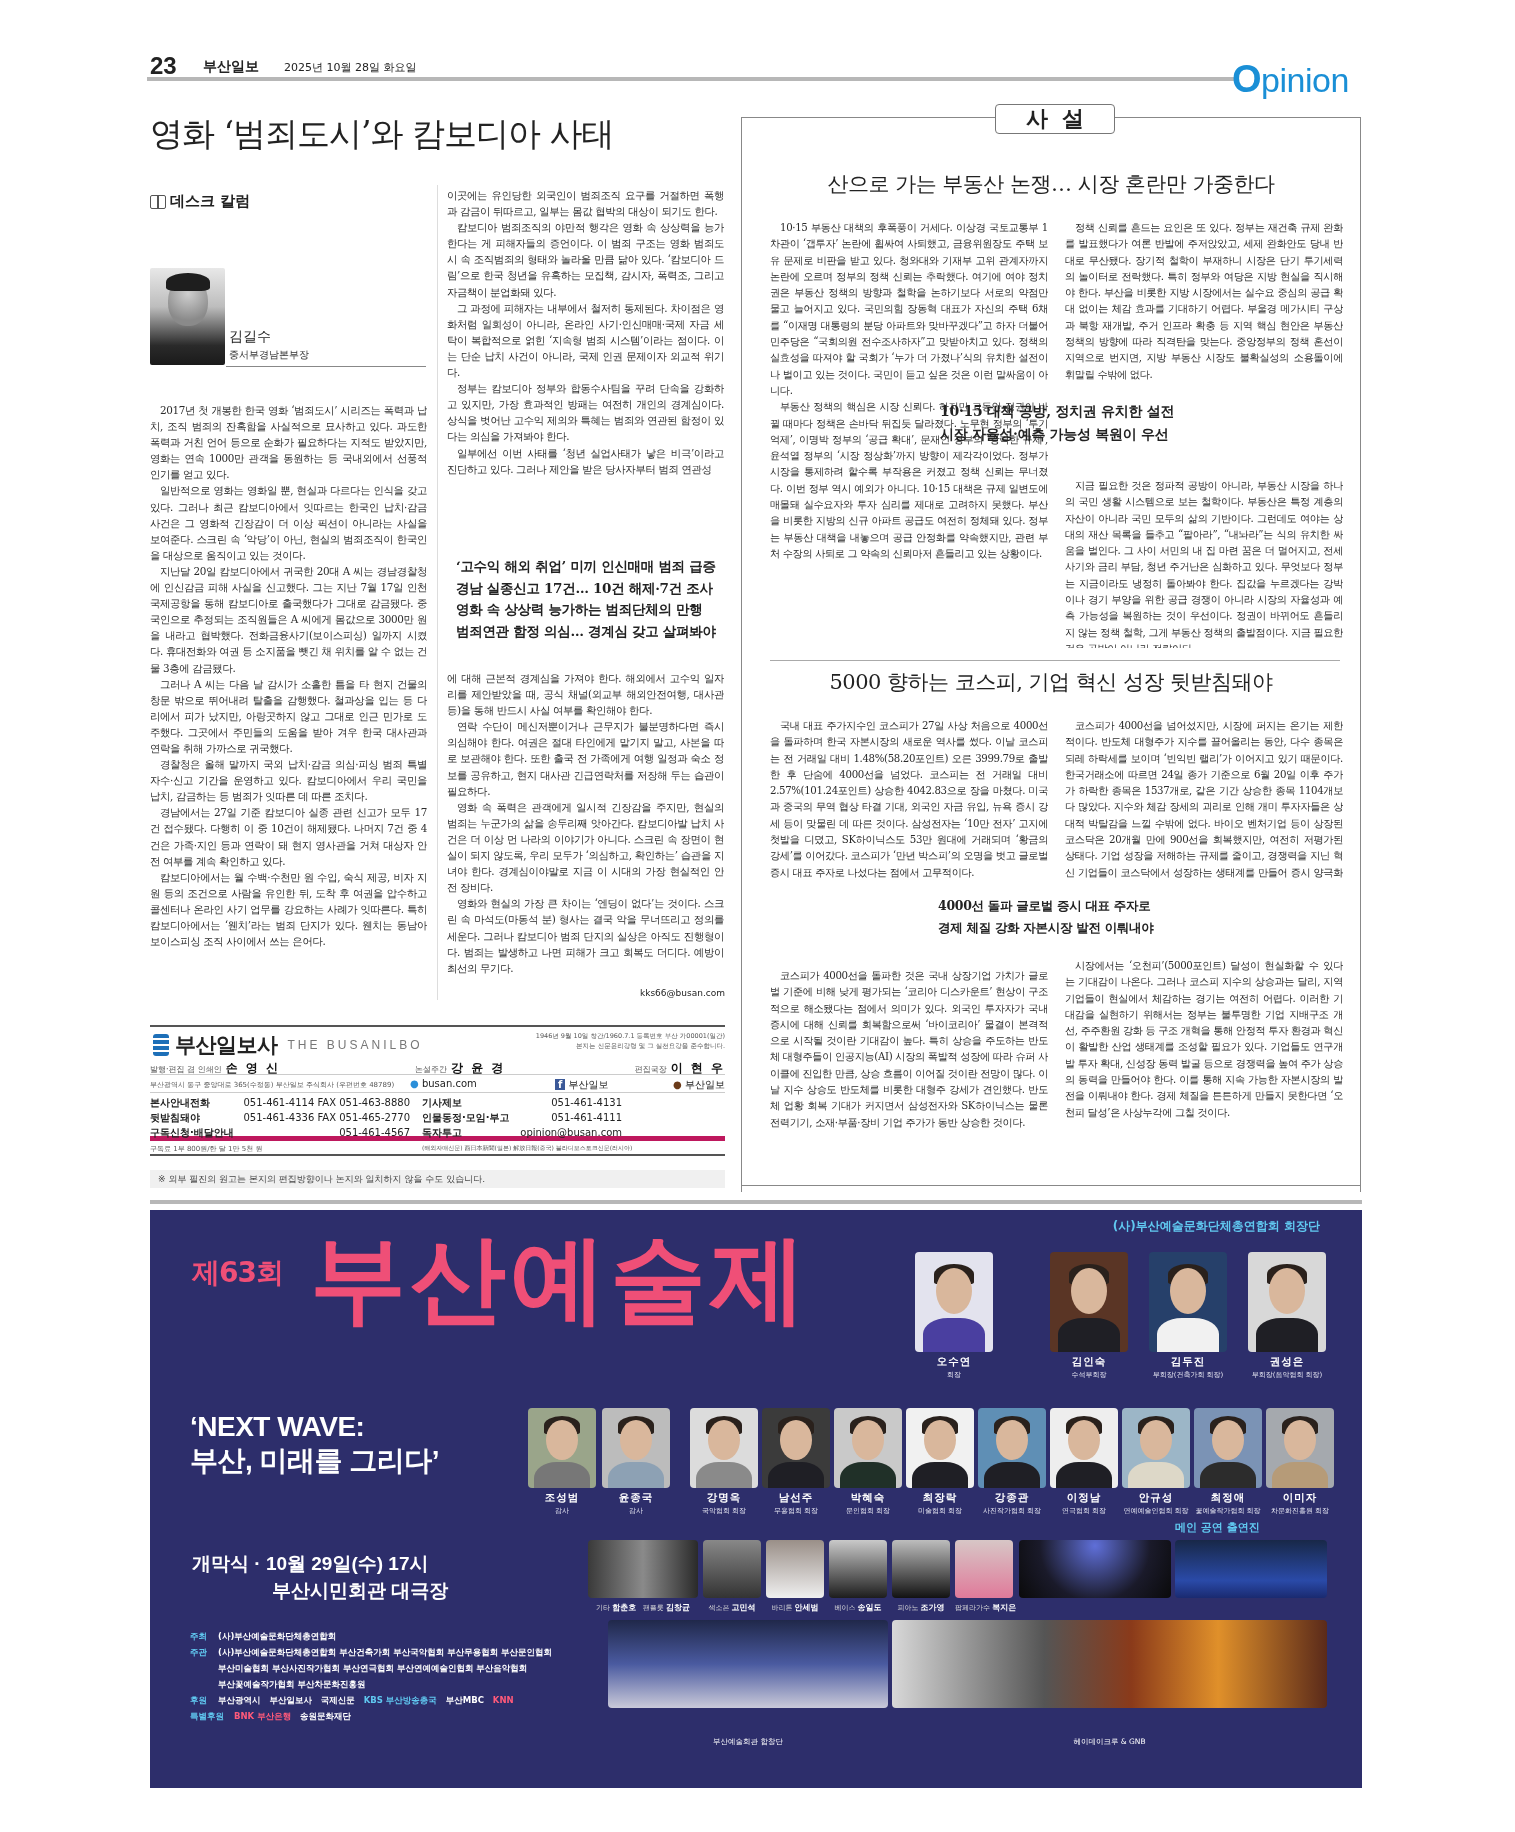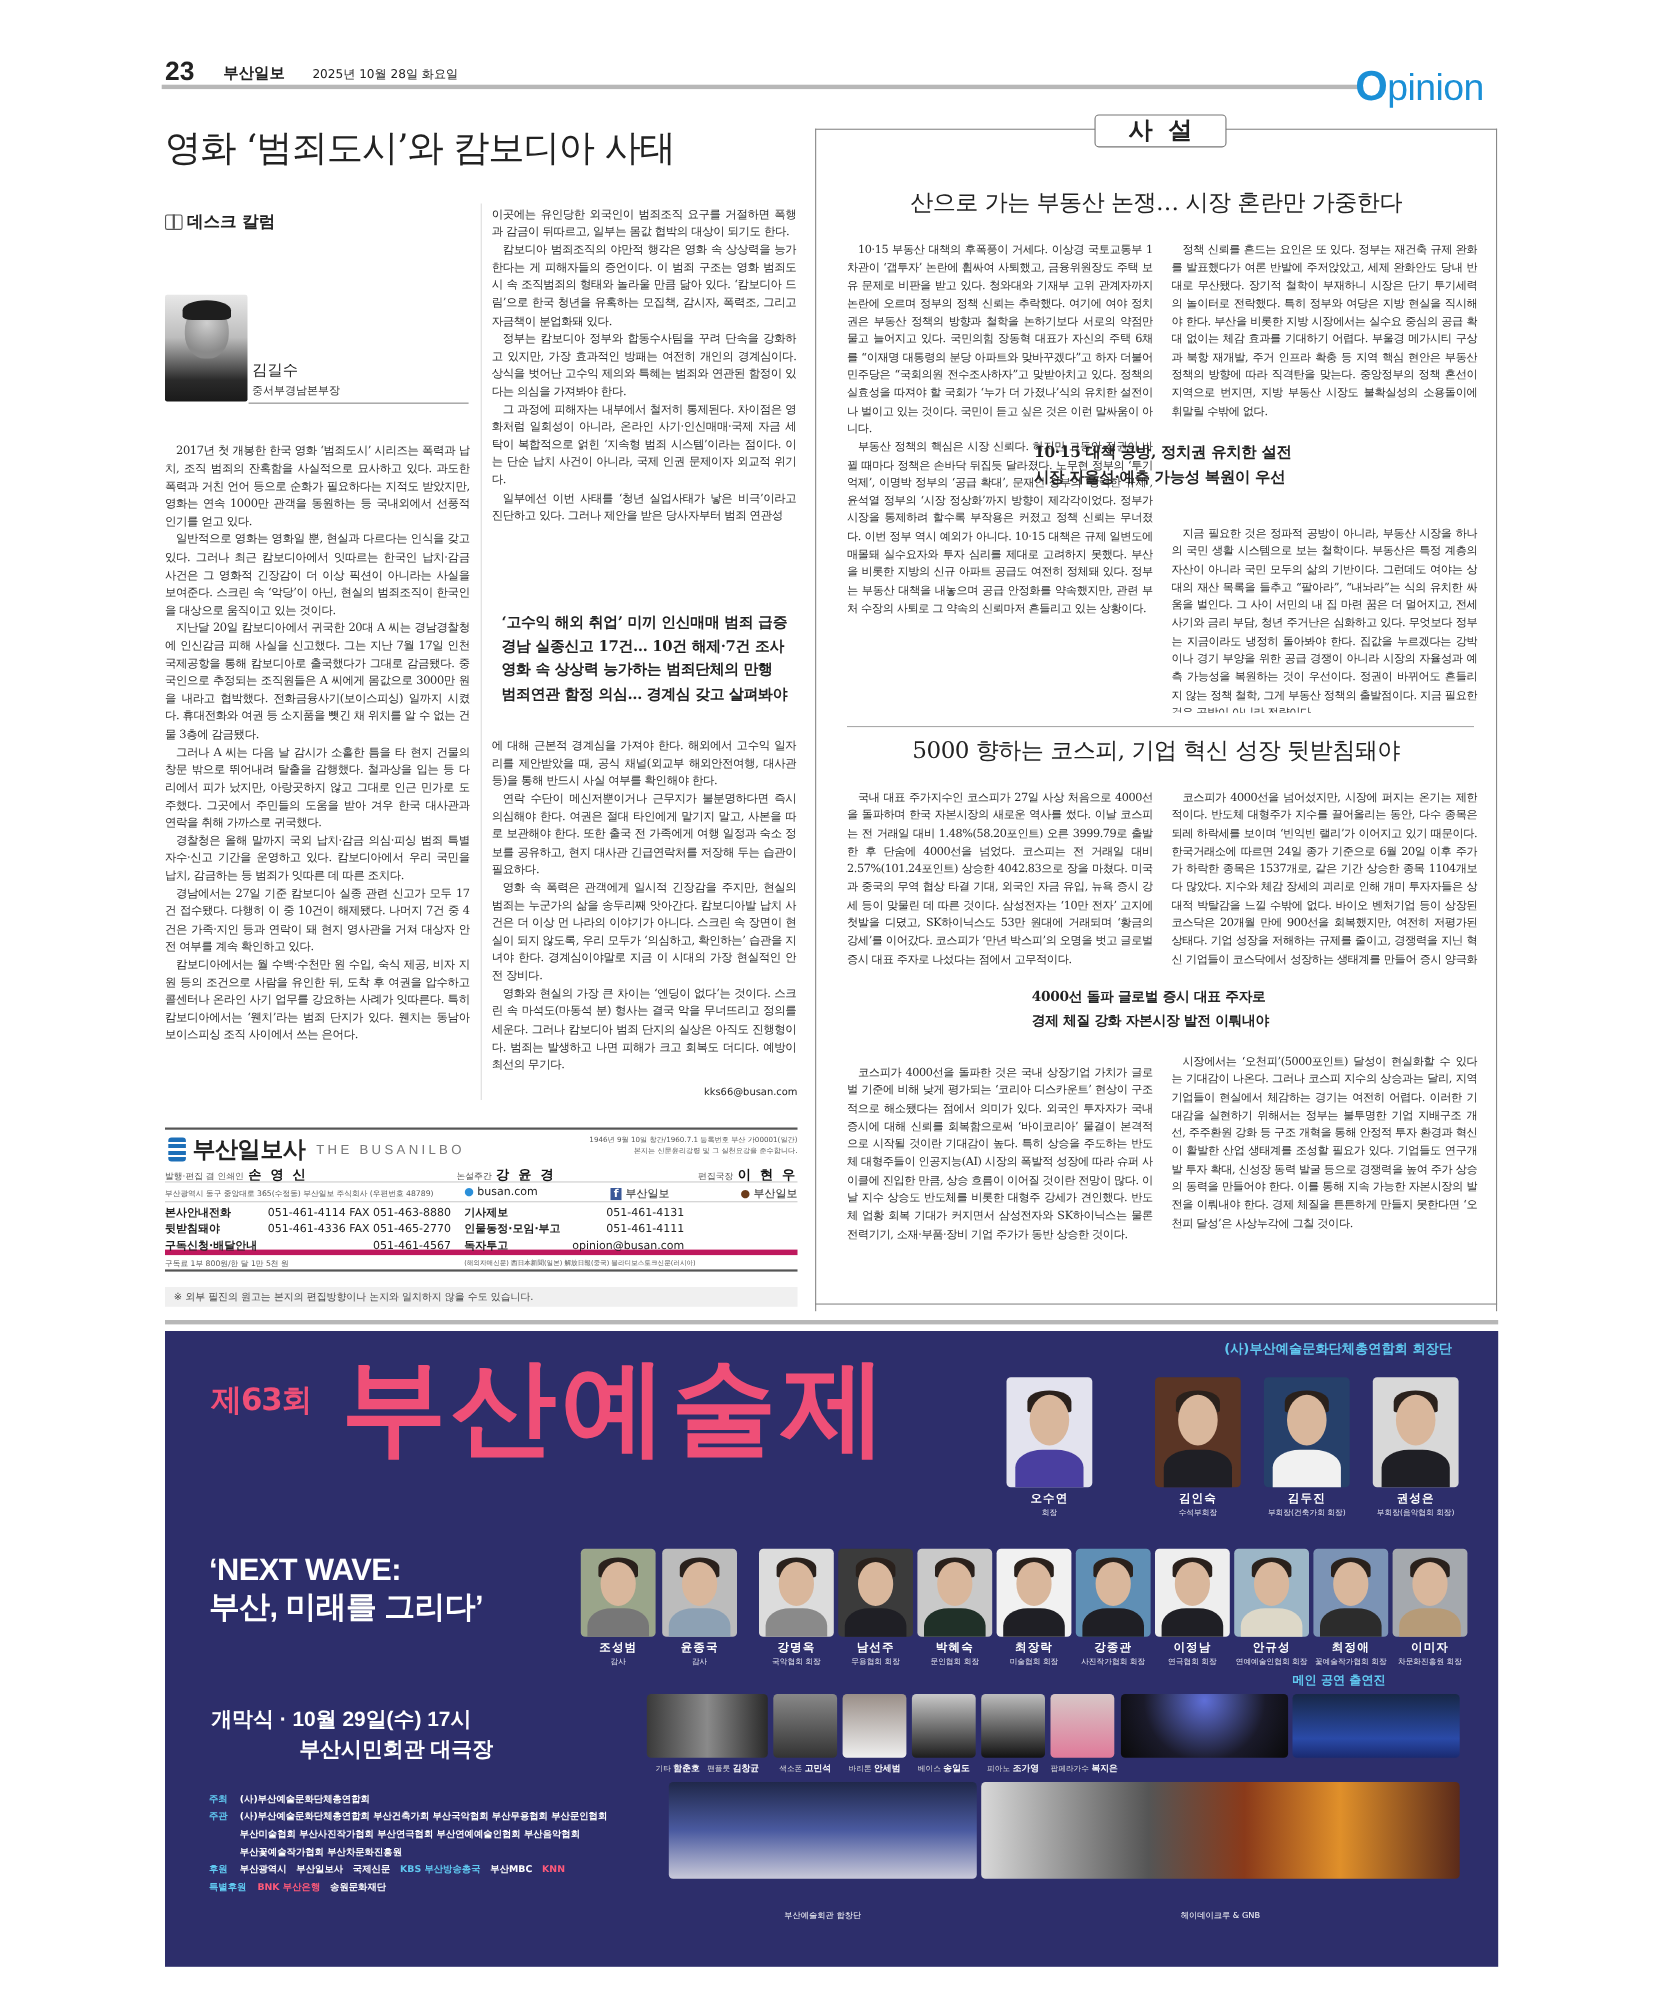--- a/index.html
+++ b/index.html
@@ -131,22 +131,22 @@
     <p>일반적으로 영화는 영화일 뿐, 현실과 다르다는 인식을 갖고 있다. 그러나 최근 캄보디아에서 잇따르는 한국인 납치·감금 사건은 그 영화적 긴장감이 더 이상 픽션이 아니라는 사실을 보여준다. 스크린 속 ‘악당’이 아닌, 현실의 범죄조직이 한국인을 대상으로 움직이고 있는 것이다.</p>
     <p>지난달 20일 캄보디아에서 귀국한 20대 A 씨는 경남경찰청에 인신감금 피해 사실을 신고했다. 그는 지난 7월 17일 인천국제공항을 통해 캄보디아로 출국했다가 그대로 감금됐다. 중국인으로 추정되는 조직원들은 A 씨에게 몸값으로 3000만 원을 내라고 협박했다. 전화금융사기(보이스피싱) 일까지 시켰다. 휴대전화와 여권 등 소지품을 뺏긴 채 위치를 알 수 없는 건물 3층에 감금됐다.</p>
     <p>그러나 A 씨는 다음 날 감시가 소홀한 틈을 타 현지 건물의 창문 밖으로 뛰어내려 탈출을 감행했다. 철과상을 입는 등 다리에서 피가 났지만, 아랑곳하지 않고 그대로 인근 민가로 도주했다. 그곳에서 주민들의 도움을 받아 겨우 한국 대사관과 연락을 취해 가까스로 귀국했다.</p>
     <p>경찰청은 올해 말까지 국외 납치·감금 의심·피싱 범죄 특별자수·신고 기간을 운영하고 있다. 캄보디아에서 우리 국민을 납치, 감금하는 등 범죄가 잇따른 데 따른 조치다.</p>
     <p>경남에서는 27일 기준 캄보디아 실종 관련 신고가 모두 17건 접수됐다. 다행히 이 중 10건이 해제됐다. 나머지 7건 중 4건은 가족·지인 등과 연락이 돼 현지 영사관을 거쳐 대상자 안전 여부를 계속 확인하고 있다.</p>
     <p>캄보디아에서는 월 수백·수천만 원 수입, 숙식 제공, 비자 지원 등의 조건으로 사람을 유인한 뒤, 도착 후 여권을 압수하고 콜센터나 온라인 사기 업무를 강요하는 사례가 잇따른다. 특히 캄보디아에서는 ‘웬치’라는 범죄 단지가 있다. 웬치는 동남아 보이스피싱 조직 사이에서 쓰는 은어다.</p>
 </div>
 <div class="abs body-text" id="col2">
   <p style="text-indent:0">이곳에는 유인당한 외국인이 범죄조직 요구를 거절하면 폭행과 감금이 뒤따르고, 일부는 몸값 협박의 대상이 되기도 한다.</p>
     <p>캄보디아 범죄조직의 야만적 행각은 영화 속 상상력을 능가한다는 게 피해자들의 증언이다. 이 범죄 구조는 영화 범죄도시 속 조직범죄의 형태와 놀라울 만큼 닮아 있다. ‘캄보디아 드림’으로 한국 청년을 유혹하는 모집책, 감시자, 폭력조, 그리고 자금책이 분업화돼 있다.</p>
+    <p>그 과정에 피해자는 내부에서 철저히 통제된다. 차이점은 영화처럼 일회성이 아니라, 온라인 사기·인신매매·국제 자금 세탁이 복합적으로 얽힌 ‘지속형 범죄 시스템’이라는 점이다. 이는 단순 납치 사건이 아니라, 국제 인권 문제이자 외교적 위기다.</p>
     <p>정부는 캄보디아 정부와 합동수사팀을 꾸려 단속을 강화하고 있지만, 가장 효과적인 방패는 여전히 개인의 경계심이다. 상식을 벗어난 고수익 제의와 특혜는 범죄와 연관된 함정이 있다는 의심을 가져봐야 한다.</p>
-    <p>그 과정에 피해자는 내부에서 철저히 통제된다. 차이점은 영화처럼 일회성이 아니라, 온라인 사기·인신매매·국제 자금 세탁이 복합적으로 얽힌 ‘지속형 범죄 시스템’이라는 점이다. 이는 단순 납치 사건이 아니라, 국제 인권 문제이자 외교적 위기다.</p>
     <p>일부에선 이번 사태를 ‘청년 실업사태가 낳은 비극’이라고 진단하고 있다. 그러나 제안을 받은 당사자부터 범죄 연관성</p>
 </div>
 <div class="abs" id="subheads-left">
   <div>‘고수익 해외 취업’ 미끼 인신매매 범죄 급증</div>
     <div>경남 실종신고 17건… 10건 해제·7건 조사</div>
     <div>영화 속 상상력 능가하는 범죄단체의 만행</div>
     <div>범죄연관 함정 의심… 경계심 갖고 살펴봐야</div>
 </div>
 <div class="abs body-text" id="col2b">
   <p style="text-indent:0">에 대해 근본적 경계심을 가져야 한다. 해외에서 고수익 일자리를 제안받았을 때, 공식 채널(외교부 해외안전여행, 대사관 등)을 통해 반드시 사실 여부를 확인해야 한다.</p>
@@ -166,21 +166,21 @@
       <div>1946년 9월 10일 창간/1960.7.1 등록번호 부산 가00001(일간)</div>
       <div>본지는 신문윤리강령 및 그 실천요강을 준수합니다.</div>
     </div>
   <div class="mh-row r1">
     <span class="mh-cell" style="left:0;top:2px"><span>발행·편집 겸 인쇄인</span><b>손 영 신</b></span>
     <span class="mh-cell" style="left:265px;top:2px"><span>논설주간</span><b>강 윤 경</b></span>
     <span class="mh-cell" style="right:0;top:2px"><span>편집국장</span><b>이 현 우</b></span>
   </div>
   <div class="mh-row r2">
     <span class="mh-cell" style="left:0;top:4px">부산광역시 동구 중앙대로 365(수정동) 부산일보 주식회사 (우편번호 48789)</span>
-    <span class="mh-cell" style="left:272px;top:2px;font-size:10px;color:#222"><span style="color:#2b8fd9">●</span> <span>busan.com</span></span>
+    <span class="mh-cell" style="left:260px;top:2px;font-size:10px;color:#222"><span style="color:#2b8fd9">●</span> <span>busan.com</span></span>
     <span class="mh-cell" style="left:405px;top:2px;font-size:10px;color:#222"><span style="background:#3b5998;color:#fff;font-weight:bold;padding:0 3px">f</span> <span>부산일보</span></span>
     <span class="mh-cell" style="right:0;top:2px;font-size:10px;color:#222"><span style="color:#6b3b1a">●</span> <span>부산일보</span></span>
   </div>
   <div class="mh-row r3">
     <div class="mh-cell" style="left:0;top:1px;width:260px">
       <div><b>본사안내전화</b><span style="float:right">051-461-4114 FAX 051-463-8880</span></div>
       <div><b>뒷받침돼야</b><span style="float:right">051-461-4336 FAX 051-465-2770</span></div>
       <div><b>구독신청·배달안내</b><span style="float:right">051-461-4567</span></div>
     </div>
     <div class="mh-cell" style="left:272px;top:1px;width:200px">

